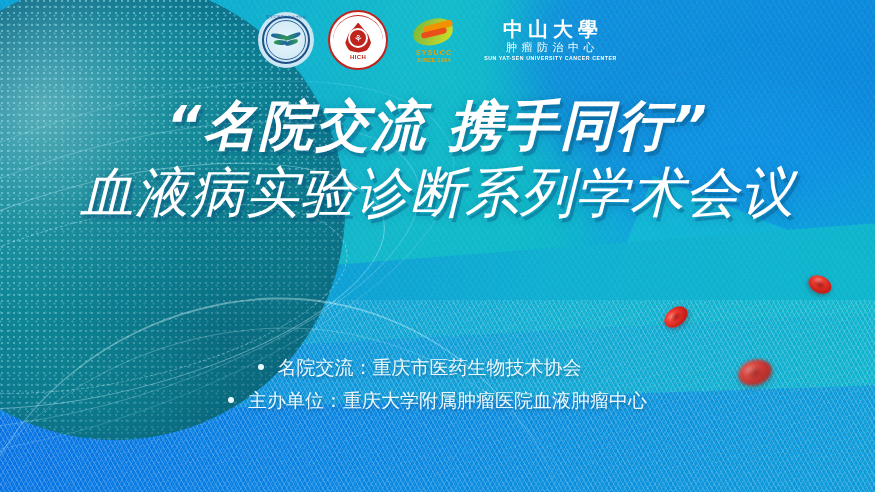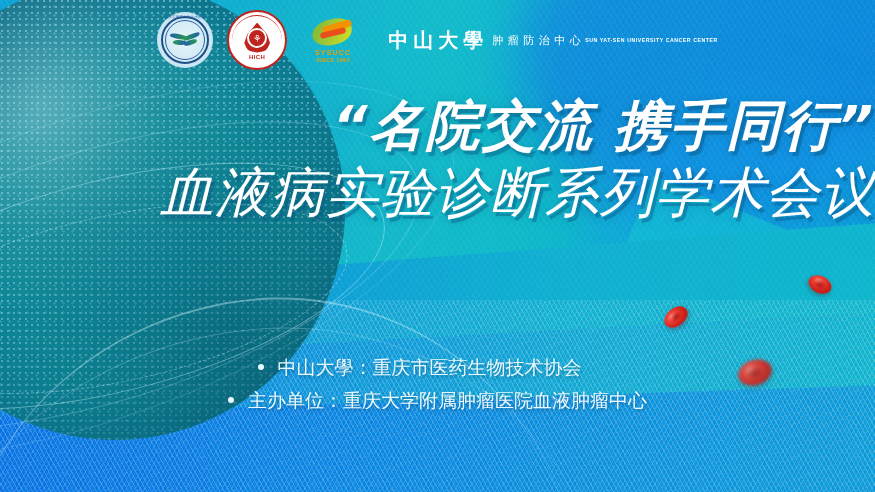--- a/index.html
+++ b/index.html
@@ -122,28 +122,28 @@
     border-radius:60% 40% 55% 45%;
     background:linear-gradient(120deg,#7ab730 0%,#9ac53a 42%,#d9e21f 100%);
     transform:rotate(-8deg);}
   .sys-swoosh{position:absolute;left:12px;top:6px;width:30px;height:7px;border-radius:6px;
     background:#f39200;transform:rotate(-16deg);}
   .sys-swoosh2{position:absolute;left:10px;top:13px;width:26px;height:6px;border-radius:6px;
     background:#e94e1b;transform:rotate(-14deg);}
   .sys-t1{font-size:7px;font-weight:bold;color:#f0a000;letter-spacing:1.2px;line-height:8px;}
   .sys-t2{font-size:5px;font-weight:bold;color:#f0a000;letter-spacing:.6px;line-height:7px;}
 
-  .logo-word{display:flex;flex-direction:row;align-items:center;justify-content:space-between;
+  .logo-word{display:flex;flex-direction:column;align-items:center;justify-content:space-between;
     color:#fff;margin-left:4px;}
   .lw1{font-size:20px;font-weight:bold;letter-spacing:5px;line-height:22px;text-indent:5px;}
   .lw2{font-size:11px;letter-spacing:4.5px;line-height:14px;text-indent:4px;}
   .lw3{font-size:5.2px;font-weight:bold;letter-spacing:.55px;line-height:8px;white-space:nowrap;}
 
   
-  .title-block{position:absolute;left:0;right:0;top:96px;text-align:right;z-index:7;}
+  .title-block{position:absolute;left:0;right:0;top:96px;text-align:center;z-index:7;}
   .t-line1{
     font-family:"DejaVu Sans","Liberation Sans",sans-serif;
     font-size:54px;font-weight:bold;font-style:italic;color:#ffffff;
     letter-spacing:2px;line-height:60px;white-space:nowrap;
     text-shadow:3px 4px 0 rgba(8,85,130,.40),0 2px 10px rgba(5,70,110,.35);}
   .t-line2{
     font-family:"DejaVu Sans","Liberation Sans",sans-serif;
     font-size:54px;font-weight:normal;font-style:italic;color:#ffffff;
     letter-spacing:1px;line-height:62px;white-space:nowrap;margin-top:6px;
     text-shadow:3px 4px 0 rgba(8,85,130,.40),0 2px 10px rgba(5,70,110,.35);}
@@ -246,21 +246,21 @@
   </div>
 
   <div class="title-block">
     <div class="t-line1">“名院交流 携手同行”</div>
     <div class="t-line2">血液病实验诊断系列学术会议</div>
   </div>
 
   <div class="org-block">
     <div class="org-row r1">
       <span class="dot"></span>
-      <span>中山大學：重庆市医药生物技术协会</span>
+      <span>名院交流：重庆市医药生物技术协会</span>
     </div>
     <div class="org-row r2">
       <span class="dot"></span>
       <span>主办单位：重庆大学附属肿瘤医院血液肿瘤中心</span>
     </div>
   </div>
 
 </div>
 
 </body></html>

